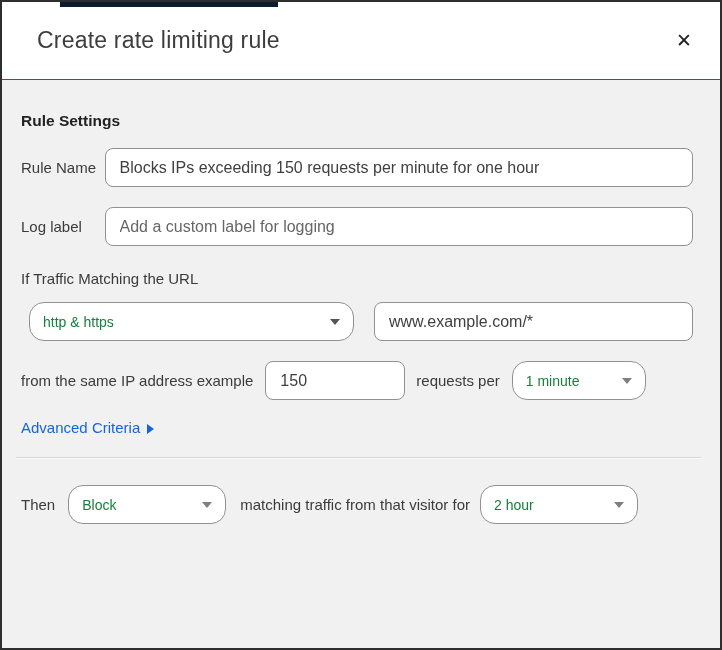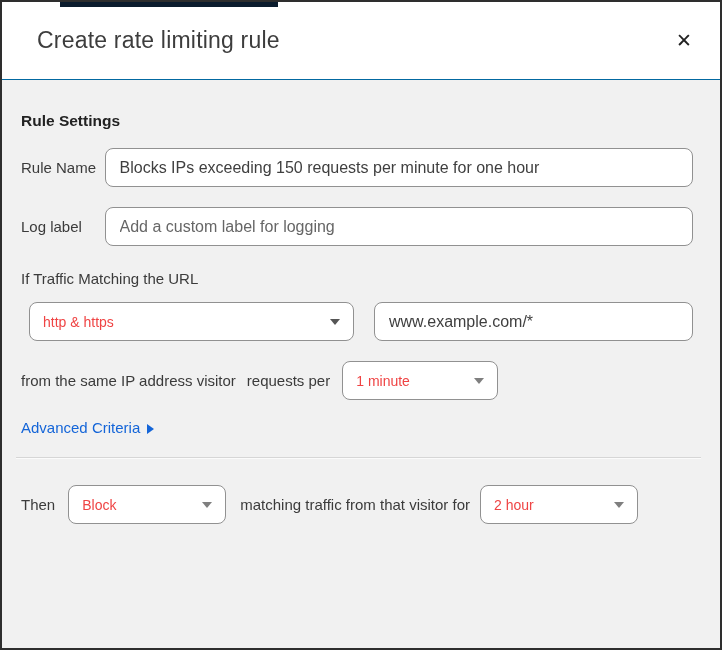--- a/index.html
+++ b/index.html
@@ -81,24 +81,24 @@
     font-family: "Liberation Sans", sans-serif;
     outline: none;
     width: 100%;
   }
   .txt-input::placeholder { color: #666666; opacity: 1; }
 
   .select-box {
     height: 39px;
     background: #ffffff;
     border: 1px solid #919191;
-    border-radius: 8px;
+    border-radius: 15px;
     padding: 0 13px;
     font-size: 14px;
-    color: #ef4444;
+    color: #15803d;
     display: flex;
     align-items: center;
     justify-content: space-between;
     cursor: pointer;
   }
   .caret {
     width: 0; height: 0;
     border-left: 5px solid transparent;
     border-right: 5px solid transparent;
     border-top: 6px solid #555555;
@@ -117,21 +117,21 @@
     margin-top: 24px;
   }
 
   .row-scheme { margin-top: 15px; padding-left: 8px; }
   .scheme-select { width: 325px; flex: none; }
   .url-input-wrap { flex: 1; margin-left: 20px; }
 
   .row-threshold { margin-top: 20px; }
   .req-input { width: 140px; flex: none; margin-left: 12px; }
   .mid-text { margin-left: 11px; margin-right: 12px; }
-  .period-select { width: 156px; flex: none; }
+  .period-select { width: 134px; flex: none; }
 
   .adv-link {
     display: inline-flex;
     align-items: center;
     margin-top: 19px;
     color: #1465d8;
     font-size: 15px;
     cursor: pointer;
     text-decoration: none;
   }
@@ -218,21 +218,22 @@
       <div class="select-box scheme-select">
         <span>http &amp; https</span>
         <span class="caret"></span>
       </div>
       <div class="url-input-wrap">
         <input class="txt-input" type="text" value="www.example.com/*" style="">
       </div>
     </div>
 
     <div class="form-row row-threshold">
-      <span class="lbl">from the same IP address visitor</span>
+      <span class="lbl">from the same IP address example</span>
+      <input class="txt-input req-input" type="text" value="150" style="">
       <span class="lbl mid-text">requests per</span>
       <div class="select-box period-select">
         <span>1 minute</span>
         <span class="caret gray"></span>
       </div>
     </div>
 
     <a class="adv-link">
       <span>Advanced Criteria</span>
       <span class="adv-arrow"></span>

